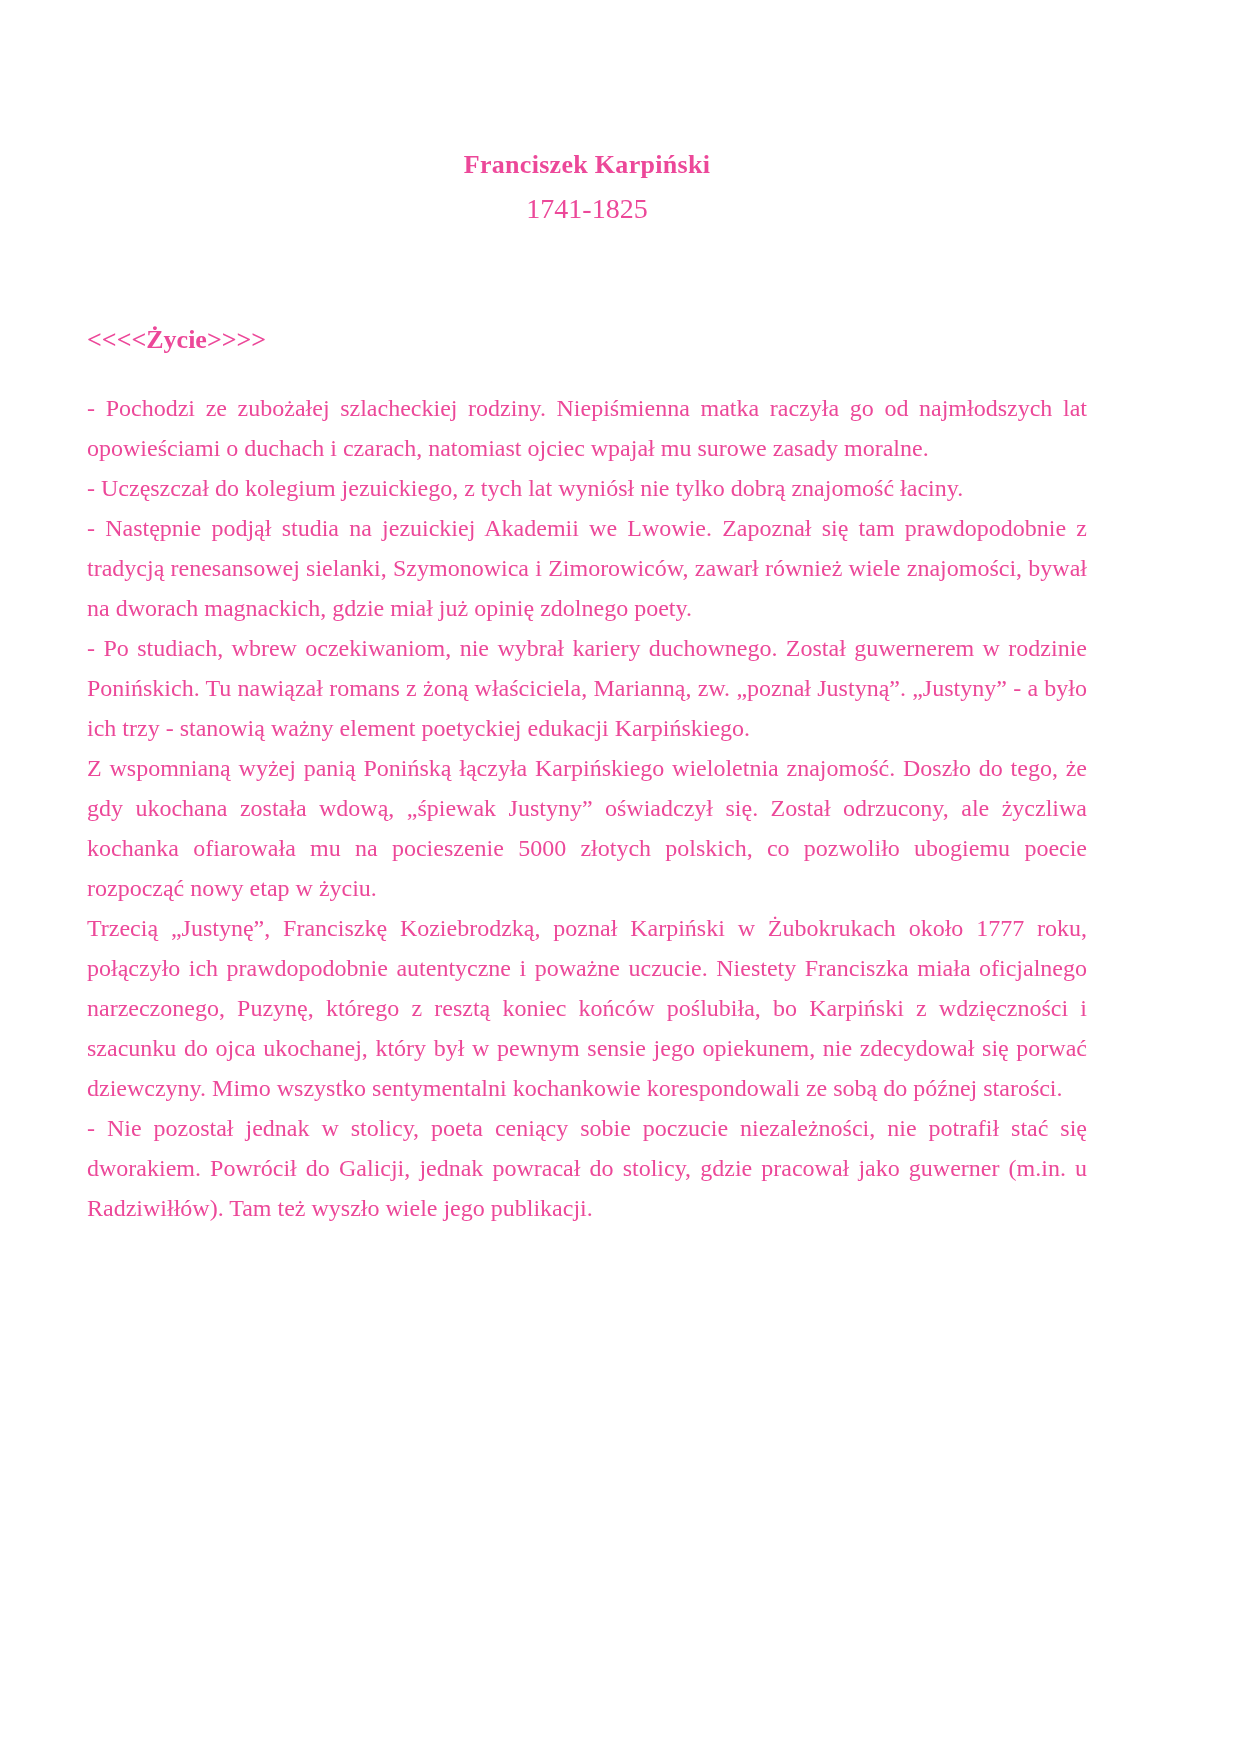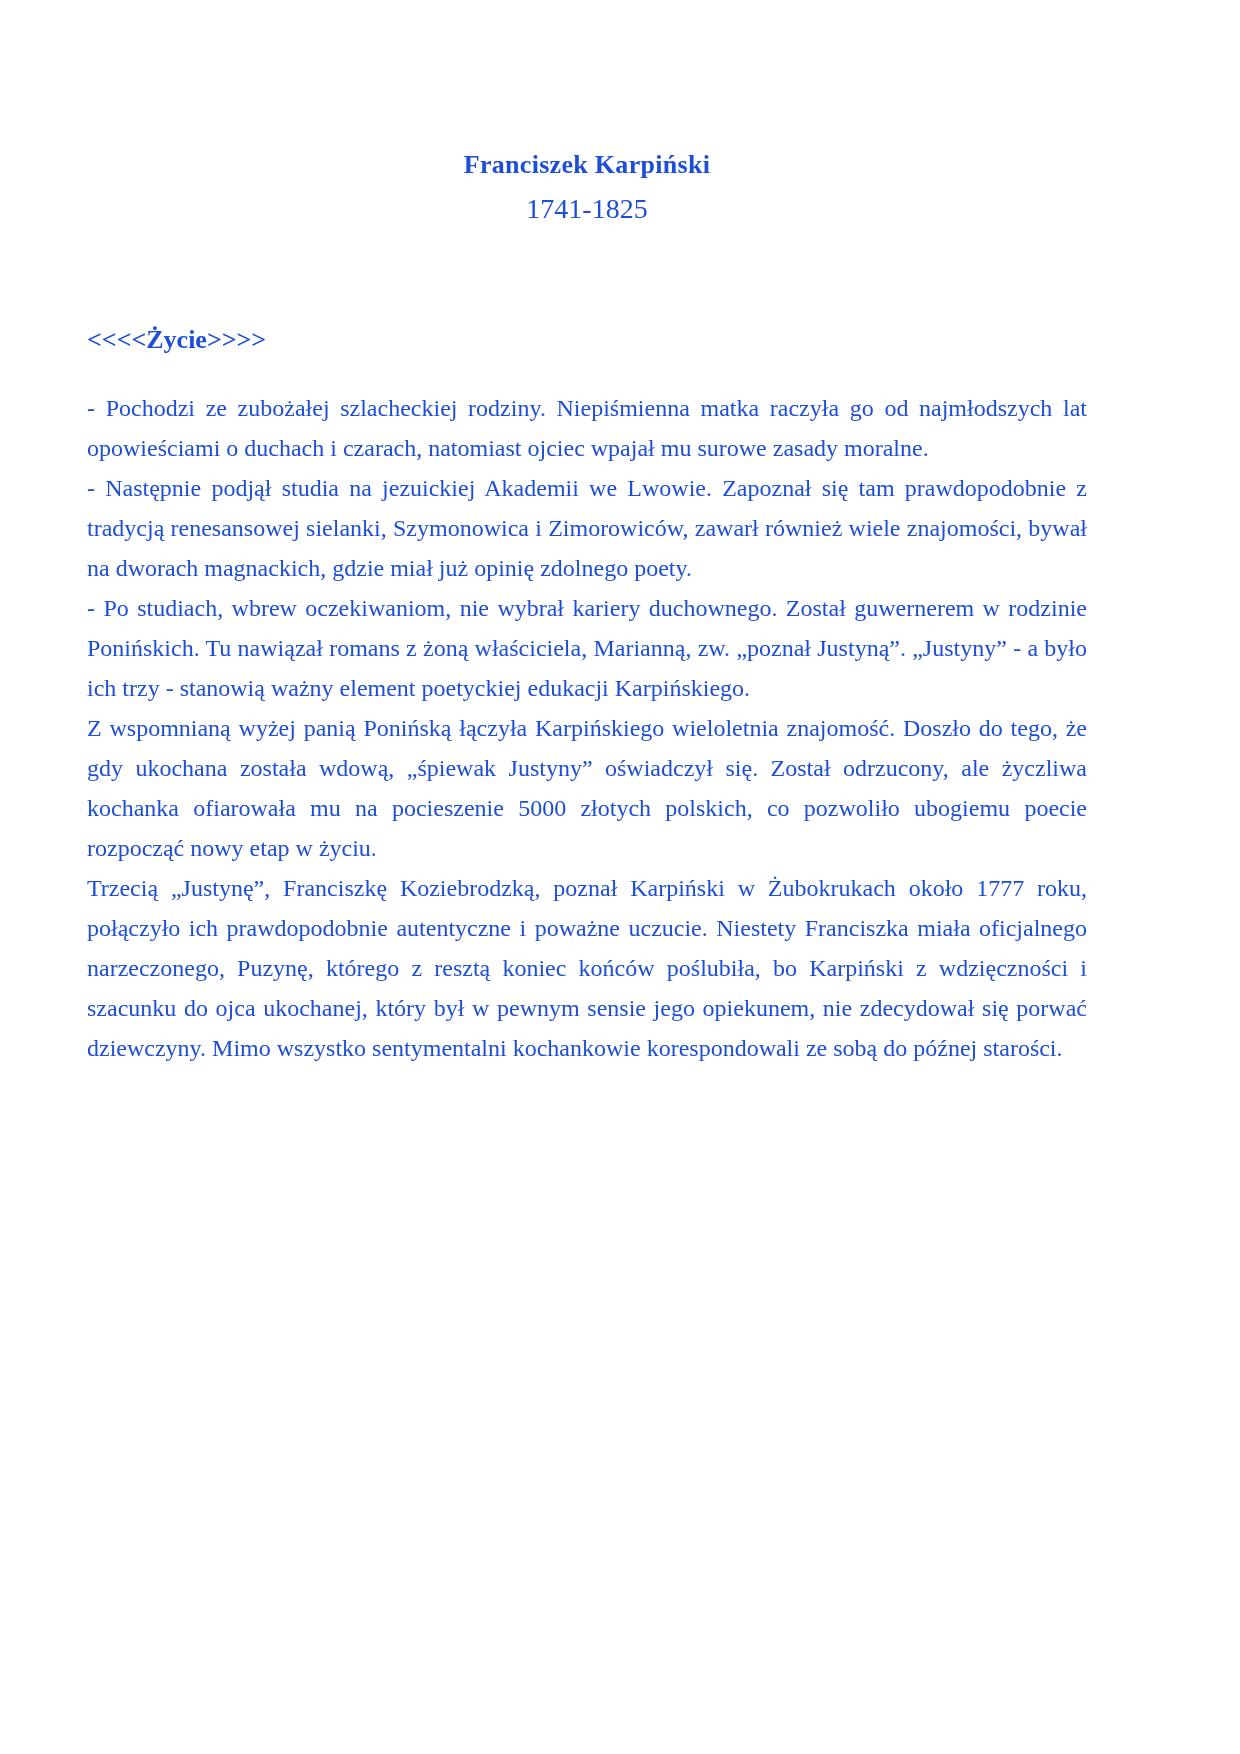--- a/index.html
+++ b/index.html
@@ -7,21 +7,21 @@
     padding: 0;
     background: #ffffff;
   }
   .page {
     position: relative;
     width: 1240px;
     height: 1754px;
     background: #ffffff;
     overflow: hidden;
     font-family: "Liberation Serif", "DejaVu Serif", serif;
-    color: #1d4ed8;
+    color: #ec4899;
     box-sizing: border-box;
     padding-top: 150px;
   }
   .doc-header {
     width: 1000px;
     margin-left: 87px;
     text-align: center;
   }
   .doc-title {
     font-size: 26px;
@@ -68,19 +68,21 @@
 
   <div class="doc-header">
     <h1 class="doc-title">Franciszek Karpiński</h1>
     <div class="doc-dates">1741-1825</div>
   </div>
 
   <div class="section-heading">&lt;&lt;&lt;&lt;Życie&gt;&gt;&gt;&gt;</div>
 
   <div class="doc-body">
     <p>- Pochodzi ze zubożałej szlacheckiej rodziny. Niepiśmienna matka raczyła go od najmłodszych lat opowieściami o duchach i czarach, natomiast ojciec wpajał mu surowe zasady moralne.</p>
+    <p>- Uczęszczał do kolegium jezuickiego, z tych lat wyniósł nie tylko dobrą znajomość łaciny.</p>
     <p>- Następnie podjął studia na jezuickiej Akademii we Lwowie. Zapoznał się tam prawdopodobnie z tradycją renesansowej sielanki, Szymonowica i Zimorowiców, zawarł również wiele znajomości, bywał na dworach magnackich, gdzie miał już opinię zdolnego poety.</p>
     <p>- Po studiach, wbrew oczekiwaniom, nie wybrał kariery duchownego. Został guwernerem w rodzinie Ponińskich. Tu nawiązał romans z żoną właściciela, Marianną, zw. „poznał Justyną”. „Justyny” - a było ich trzy - stanowią ważny element poetyckiej edukacji Karpińskiego.</p>
     <p>Z wspomnianą wyżej panią Ponińską łączyła Karpińskiego wieloletnia znajomość. Doszło do tego, że gdy ukochana została wdową, „śpiewak Justyny” oświadczył się. Został odrzucony, ale życzliwa kochanka ofiarowała mu na pocieszenie 5000 złotych polskich, co pozwoliło ubogiemu poecie rozpocząć nowy etap w życiu.</p>
     <p>Trzecią „Justynę”, Franciszkę Koziebrodzką, poznał Karpiński w Żubokrukach około 1777 roku, połączyło ich prawdopodobnie autentyczne i poważne uczucie. Niestety Franciszka miała oficjalnego narzeczonego, Puzynę, którego z resztą koniec końców poślubiła, bo Karpiński z wdzięczności i szacunku do ojca ukochanej, który był w pewnym sensie jego opiekunem, nie zdecydował się porwać dziewczyny. Mimo wszystko sentymentalni kochankowie korespondowali ze sobą do późnej starości.</p>
+    <p>- Nie pozostał jednak w stolicy, poeta ceniący sobie poczucie niezależności, nie potrafił stać się dworakiem. Powrócił do Galicji, jednak powracał do stolicy, gdzie pracował jako guwerner (m.in. u Radziwiłłów). Tam też wyszło wiele jego publikacji.</p>
   </div>
 
 </div>
 
 </body></html>

